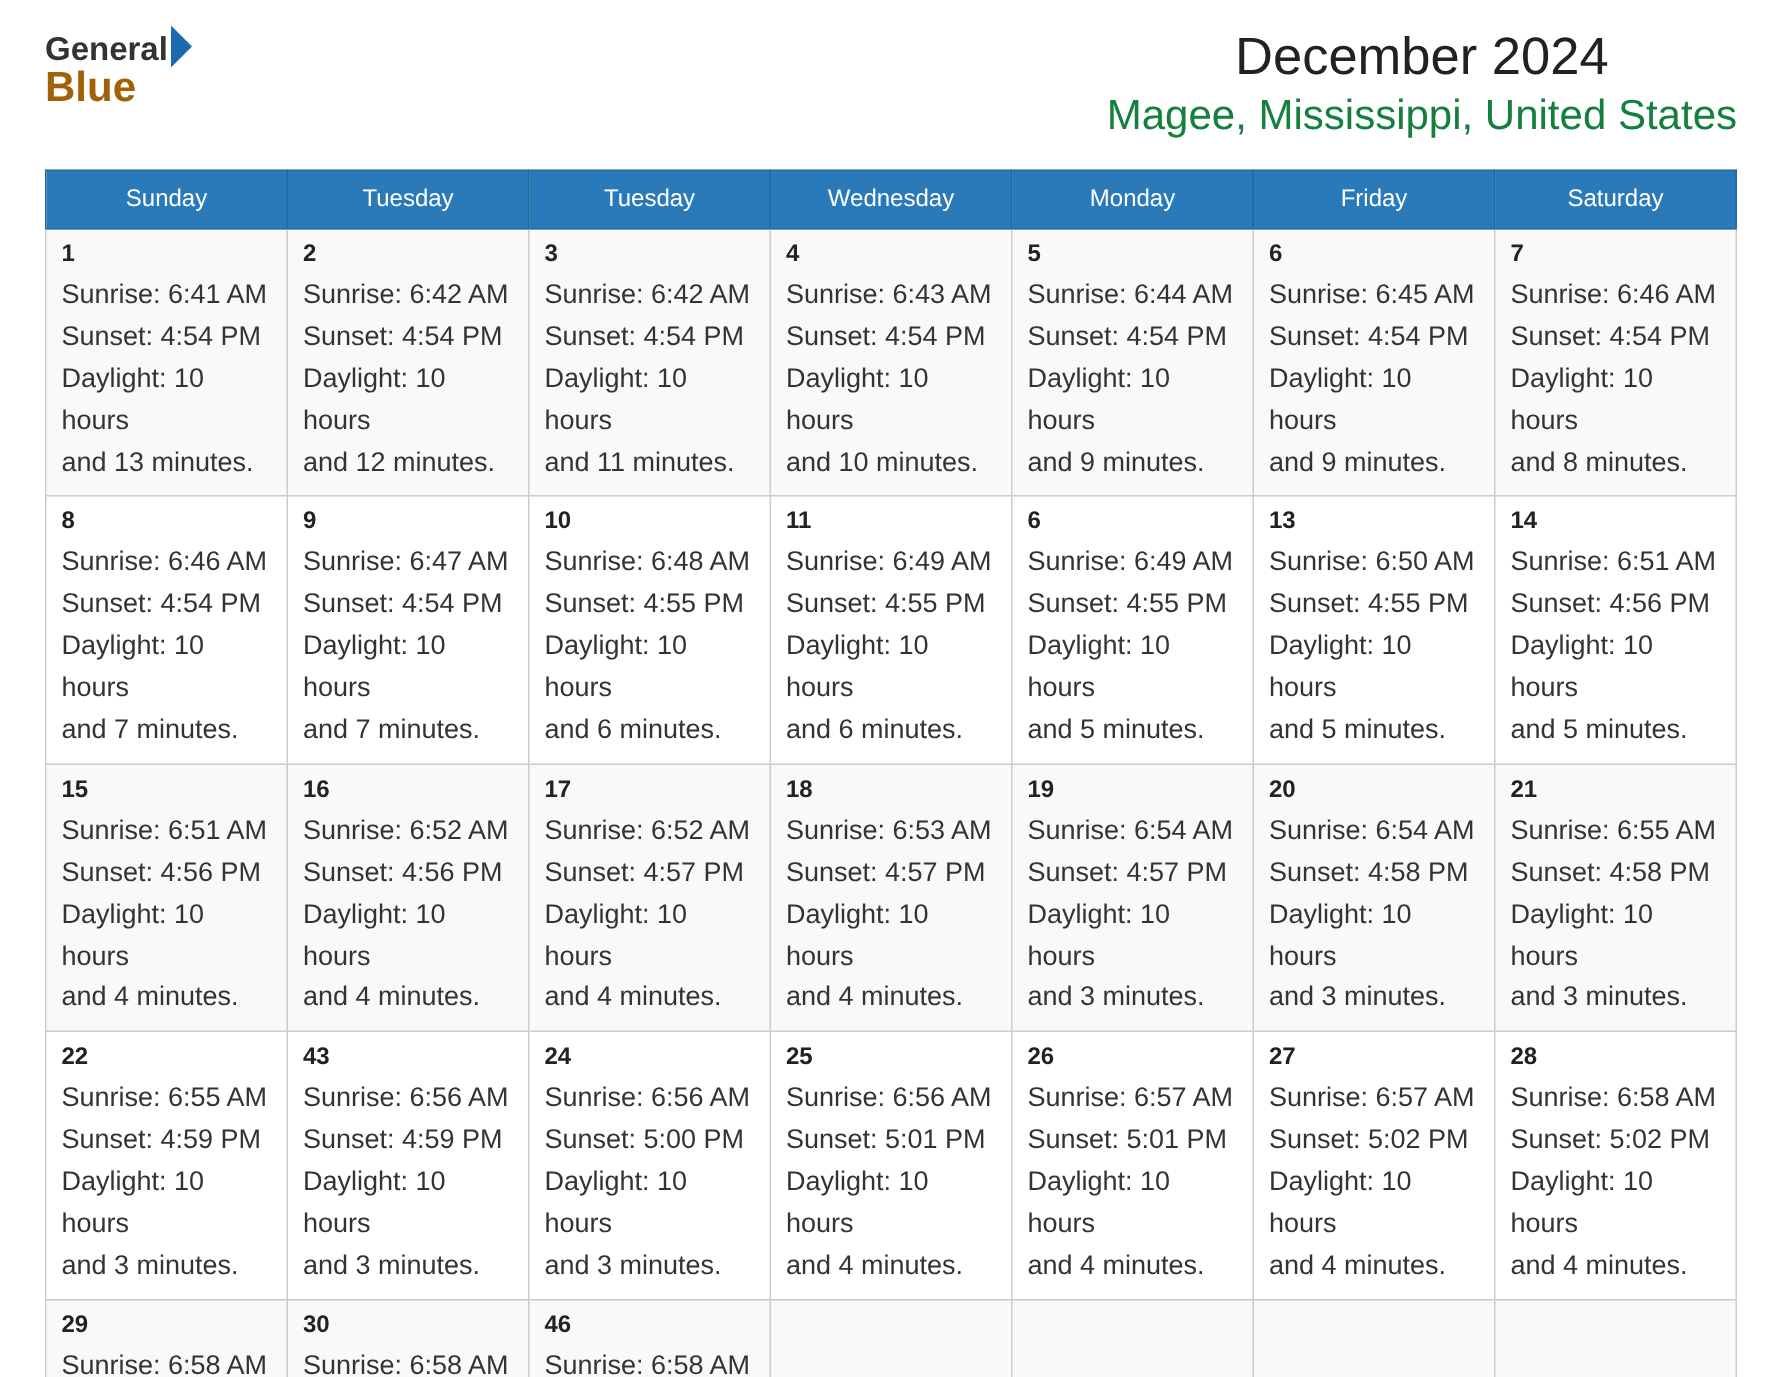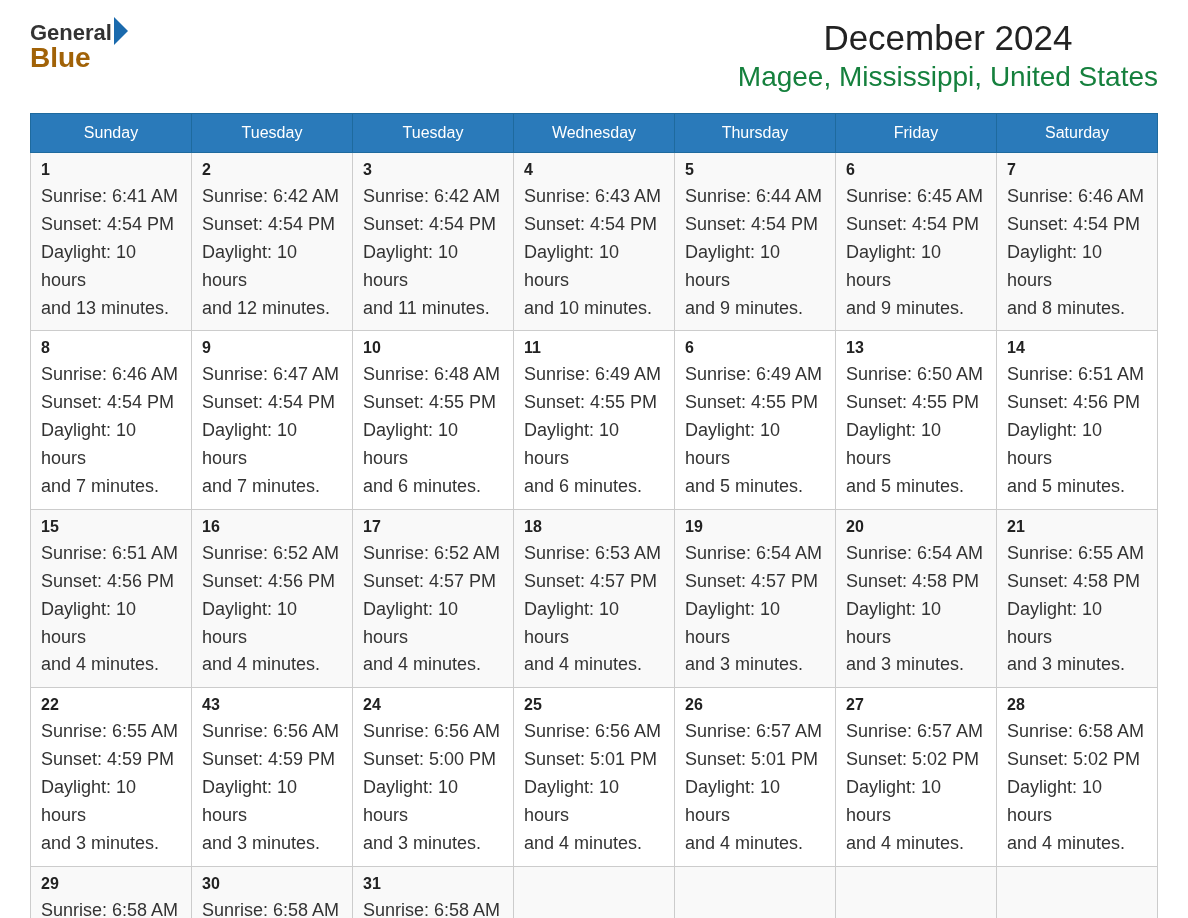--- a/index.html
+++ b/index.html
@@ -130,21 +130,21 @@
   </div>
 </div>
 
 <table class="calendar-table">
   <thead>
     <tr>
       <th>Sunday</th>
       <th>Tuesday</th>
       <th>Tuesday</th>
       <th>Wednesday</th>
-      <th>Thursday</th>
+      <th>Monday</th>
       <th>Friday</th>
       <th>Saturday</th>
     </tr>
   </thead>
   <tbody id="calendar-body">
   <tr>
         <td><span class="day-number">1</span>
 <span class="day-info">Sunrise: 6:41 AM<br>Sunset: 4:54 PM<br>Daylight: 10 hours<br>and 13 minutes.</span></td>
         <td><span class="day-number">2</span>
 <span class="day-info">Sunrise: 6:42 AM<br>Sunset: 4:54 PM<br>Daylight: 10 hours<br>and 12 minutes.</span></td>
@@ -205,21 +205,21 @@
         <td><span class="day-number">27</span>
 <span class="day-info">Sunrise: 6:57 AM<br>Sunset: 5:02 PM<br>Daylight: 10 hours<br>and 4 minutes.</span></td>
         <td><span class="day-number">28</span>
 <span class="day-info">Sunrise: 6:58 AM<br>Sunset: 5:02 PM<br>Daylight: 10 hours<br>and 4 minutes.</span></td>
       </tr>
       <tr>
         <td><span class="day-number">29</span>
 <span class="day-info">Sunrise: 6:58 AM<br>Sunset: 5:03 PM<br>Daylight: 10 hours<br>and 5 minutes.</span></td>
         <td><span class="day-number">30</span>
 <span class="day-info">Sunrise: 6:58 AM<br>Sunset: 5:04 PM<br>Daylight: 10 hours<br>and 5 minutes.</span></td>
-        <td><span class="day-number">31</span>
+        <td><span class="day-number">46</span>
 <span class="day-info">Sunrise: 6:58 AM<br>Sunset: 5:04 PM<br>Daylight: 10 hours<br>and 5 minutes.</span></td>
         <td class="empty-cell"></td>
         <td class="empty-cell"></td>
         <td class="empty-cell"></td>
         <td class="empty-cell"></td>
       </tr>
     </tbody>
 </table>
 
 </body></html>

